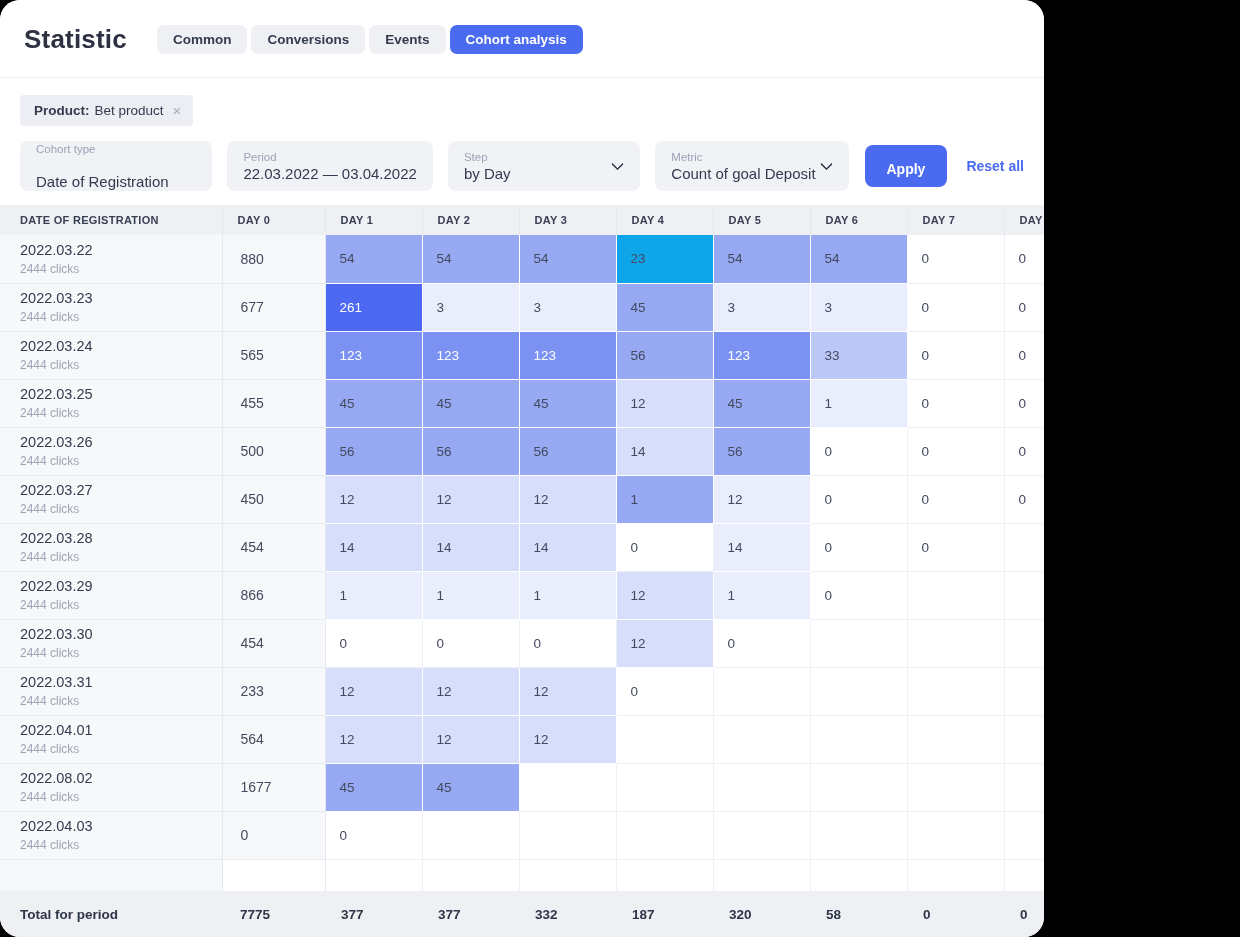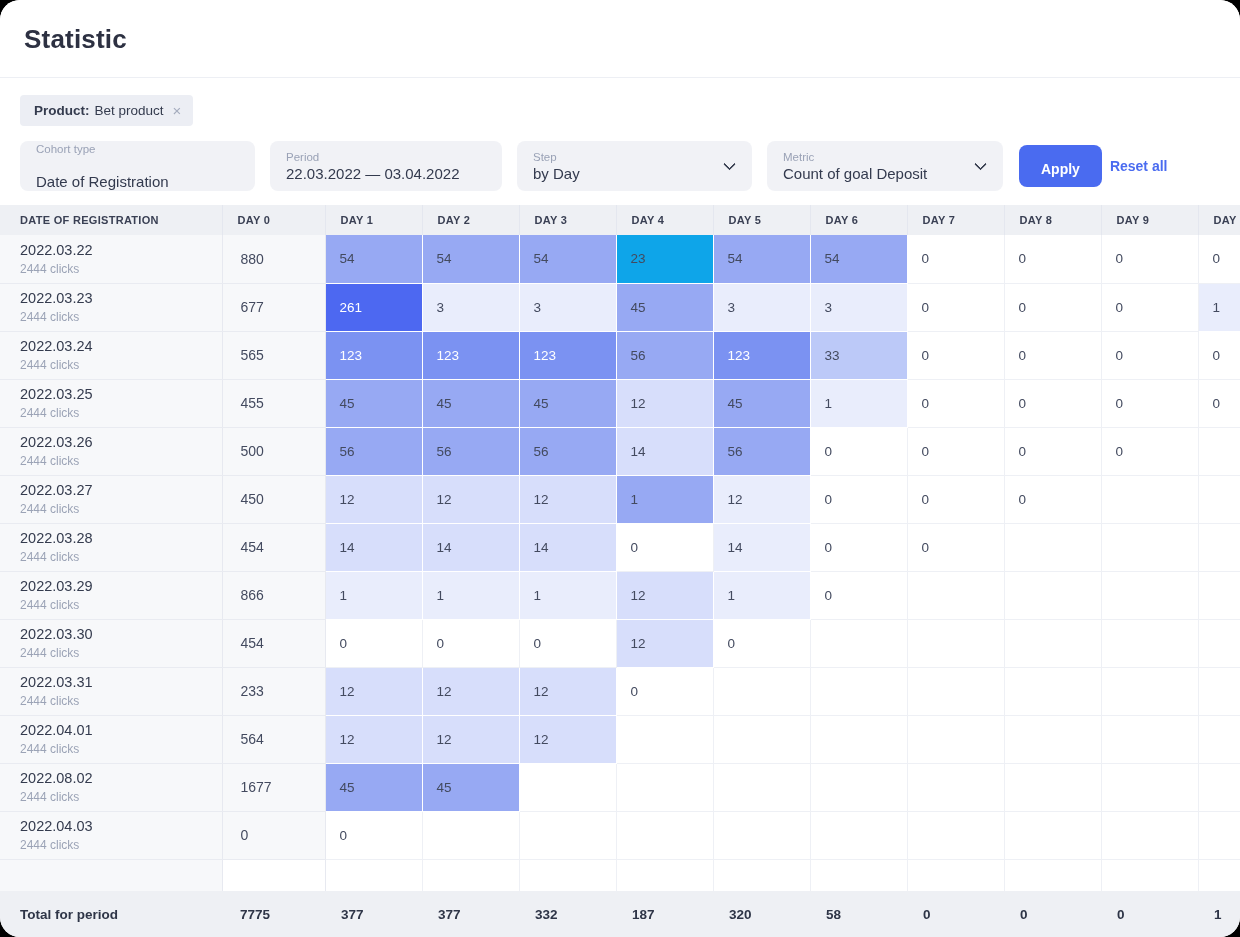--- a/index.html
+++ b/index.html
@@ -1,19 +1,19 @@
 <!DOCTYPE html>
 <html><head>
 <meta charset="utf-8">
 <style>
   * { margin:0; padding:0; box-sizing:border-box; }
   html,body { background:#000; }
   body { font-family:"Liberation Sans", sans-serif; width:1240px; }
   .card {
-    width:1240px; height:937px; background:#fff; border-radius:20px;
+    width:1044px; height:937px; background:#fff; border-radius:20px;
     overflow:hidden; position:relative; display:flex; flex-direction:column;
   }
   
   .topbar {
     display:flex; align-items:center; padding:24px 24px 22px 24px;
     border-bottom:1px solid #edeff4; background:#fff;
   }
   .page-title { font-size:26px; font-weight:700; color:#2d3142; letter-spacing:.2px; }
   .tabs { display:flex; gap:4px; margin-left:30px; }
   .tab {
@@ -42,21 +42,21 @@
   .chev {
     position:absolute; right:18px; top:50%; width:9px; height:9px;
     border-left:2px solid #3a4152; border-bottom:2px solid #3a4152;
     transform:translateY(-70%) rotate(-45deg); border-radius:1px;
   }
   .apply-btn {
     background:#4a6bf0; color:#fff; border:none; border-radius:8px;
     font-family:inherit; font-size:14px; font-weight:700; padding:16px 22px; height:42px;
     margin-left:1px; cursor:pointer;
   }
-  .reset-link { color:#4a6bf0; font-size:14px; font-weight:700; margin-left:8px; cursor:pointer; white-space:nowrap; }
+  .reset-link { color:#4a6bf0; font-size:14px; font-weight:700; margin-left:19px; cursor:pointer; white-space:nowrap; }
   
   .table-clip { flex:1; overflow:hidden; display:flex; flex-direction:column; }
   table { border-collapse:collapse; table-layout:fixed; width:1295px; }
   th {
     height:30px; background:#eef0f4; font-size:11px; font-weight:700; color:#3a4054;
     text-align:left; letter-spacing:.3px; padding-left:15px; white-space:nowrap;
     overflow:hidden; border-right:1px solid #e4e7ef; text-transform:uppercase;
   }
   th.col-date { width:222px; padding-left:20px; }
   th.col-day0 { width:103px; }
@@ -86,20 +86,26 @@
   .total-val { width:97px; padding-left:16px; }
   .total-val.first { width:103px; padding-left:18px; }
 </style>
 </head>
 <body>
 
 <div class="card">
 
   <div class="topbar">
     <div class="page-title">Statistic</div>
+    <div class="tabs">
+      <div class="tab">Common</div>
+      <div class="tab">Conversions</div>
+      <div class="tab">Events</div>
+      <div class="tab active">Cohort analysis</div>
+    </div>
   </div>
 
   <div class="chip-row">
     <div class="chip">
       <span class="chip-label">Product:</span>
       <span class="chip-value">Bet product</span>
       <span class="chip-x">×</span>
     </div>
   </div>
 

